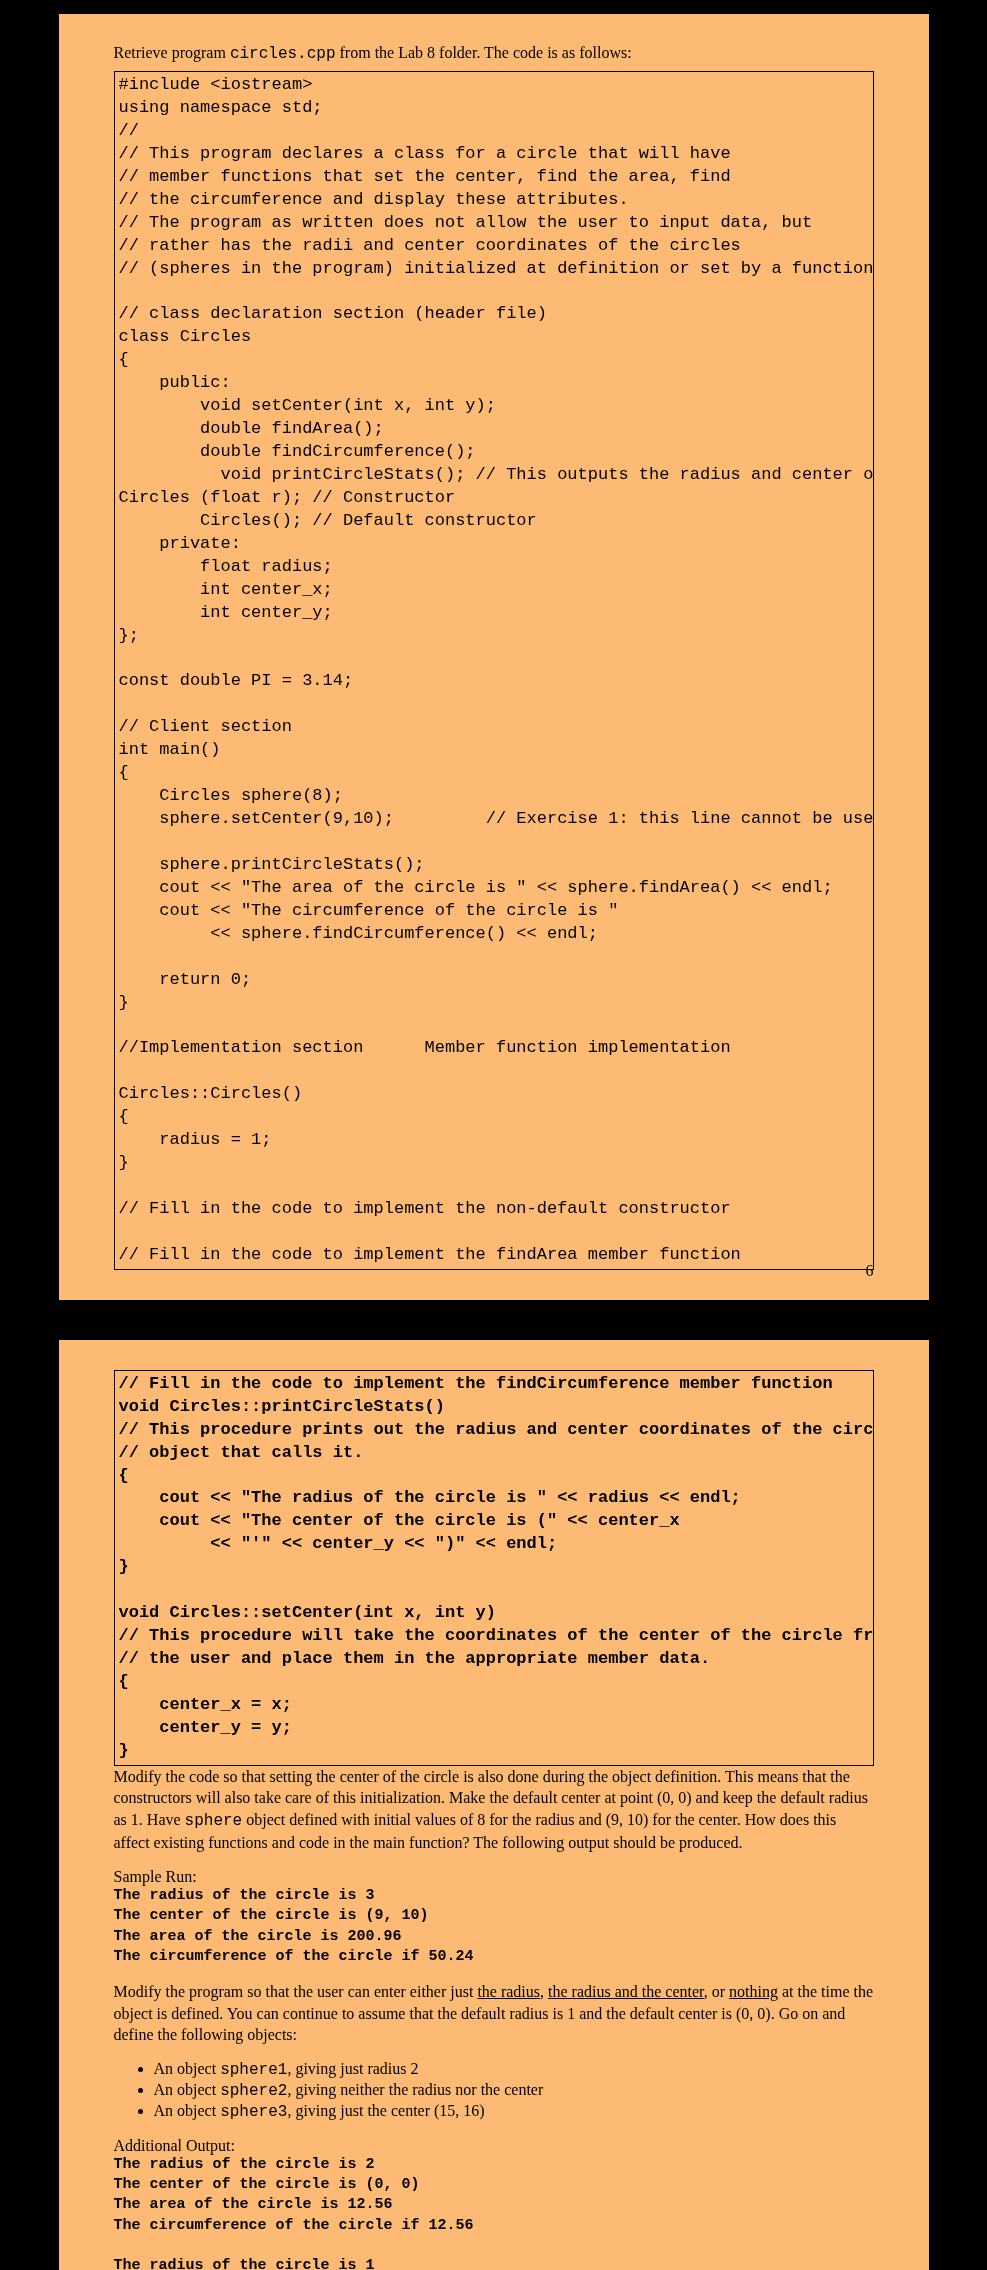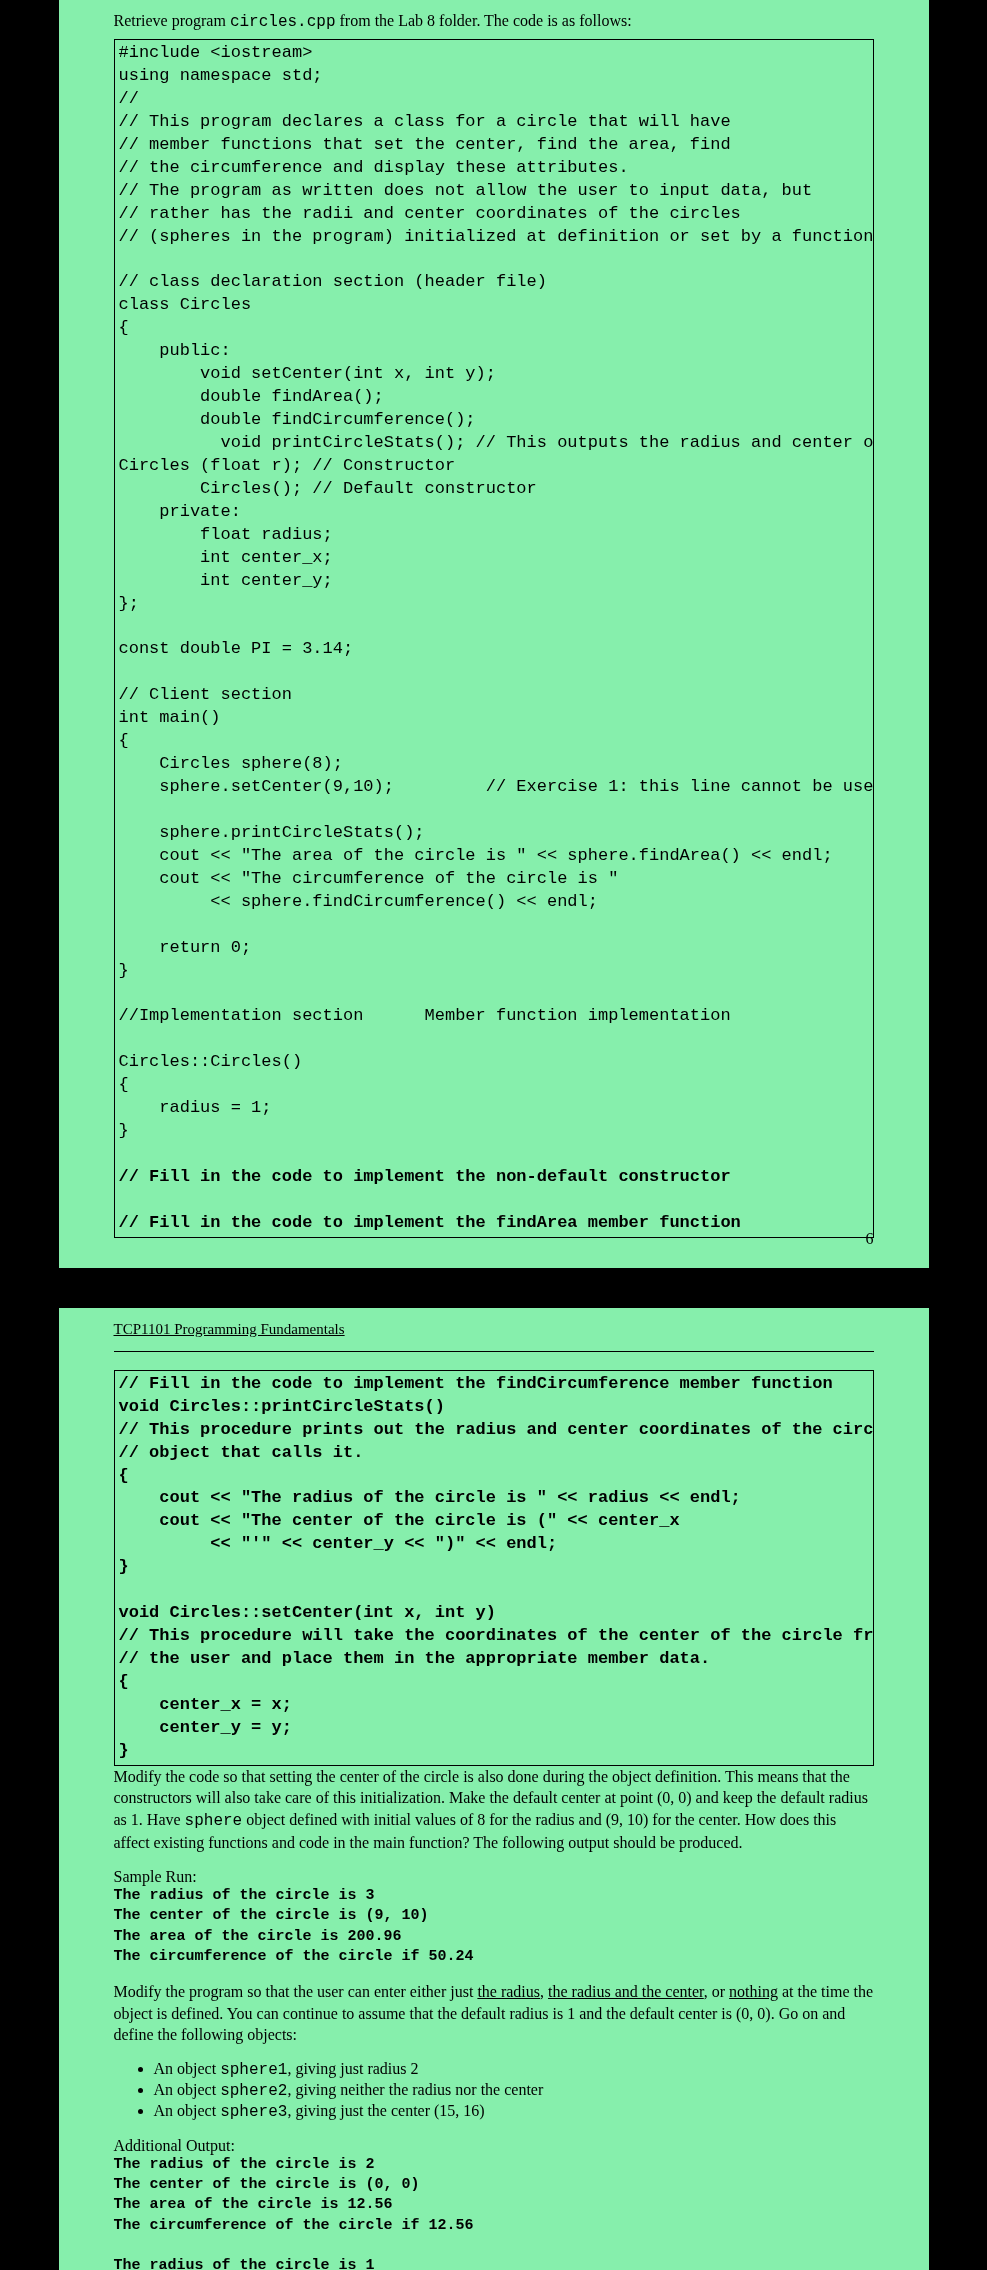--- a/index.html
+++ b/index.html
@@ -4,45 +4,45 @@
 <style>
   body {
     margin: 0;
     padding: 0;
     background: #000;
     font-family: "Times New Roman", Times, serif;
     font-size: 16px;
     color: #000;
   }
   .page {
-    background: #86efac;
+    background: #fdba74;
     width: 870px;
-    margin: 0 auto 40px auto;
-    padding: 12px 55px 30px 55px;
+    margin: 14px auto 40px auto;
+    padding: 30px 55px 30px 55px;
     box-sizing: border-box;
     position: relative;
     min-height: 1100px;
   }
   .intro {
     margin-bottom: 8px;
   }
   .mono-inline {
     font-family: "Courier New", Courier, monospace;
   }
   .code-box {
     border: 1px solid #000;
     font-family: "Courier New", Courier, monospace;
     font-size: 17px;
     line-height: 1.35;
     padding: 2px 4px;
     white-space: pre;
     overflow: hidden;
   }
   .code-box .bold {
-    font-weight: bold;
+    font-weight: normal;
   }
   .page-num {
     position: absolute;
     bottom: 20px;
     right: 55px;
     font-size: 16px;
   }
   .header-line {
     text-decoration: underline;
     font-size: 15px;
@@ -153,23 +153,20 @@
 <span class="bold">// Fill in the code to implement the non-default constructor</span>
 
 <span class="bold">// Fill in the code to implement the findArea member function</span>
 </div>
 
   <div class="page-num">6</div>
 </div>
 
 <div class="page">
 
-  <div class="header-wrap">
-    <span class="header-line">TCP1101 Programming Fundamentals</span>
-  </div>
 
   <div class="code-box" style="font-weight:bold;"><span>// Fill in the code to implement the findCircumference member function</span><span>
 void Circles::printCircleStats()
 // This procedure prints out the radius and center coordinates of the circle
 // object that calls it.
 {
     cout &lt;&lt; "The radius of the circle is " &lt;&lt; radius &lt;&lt; endl;
     cout &lt;&lt; "The center of the circle is (" &lt;&lt; center_x
          &lt;&lt; "'" &lt;&lt; center_y &lt;&lt; ")" &lt;&lt; endl;
 }

